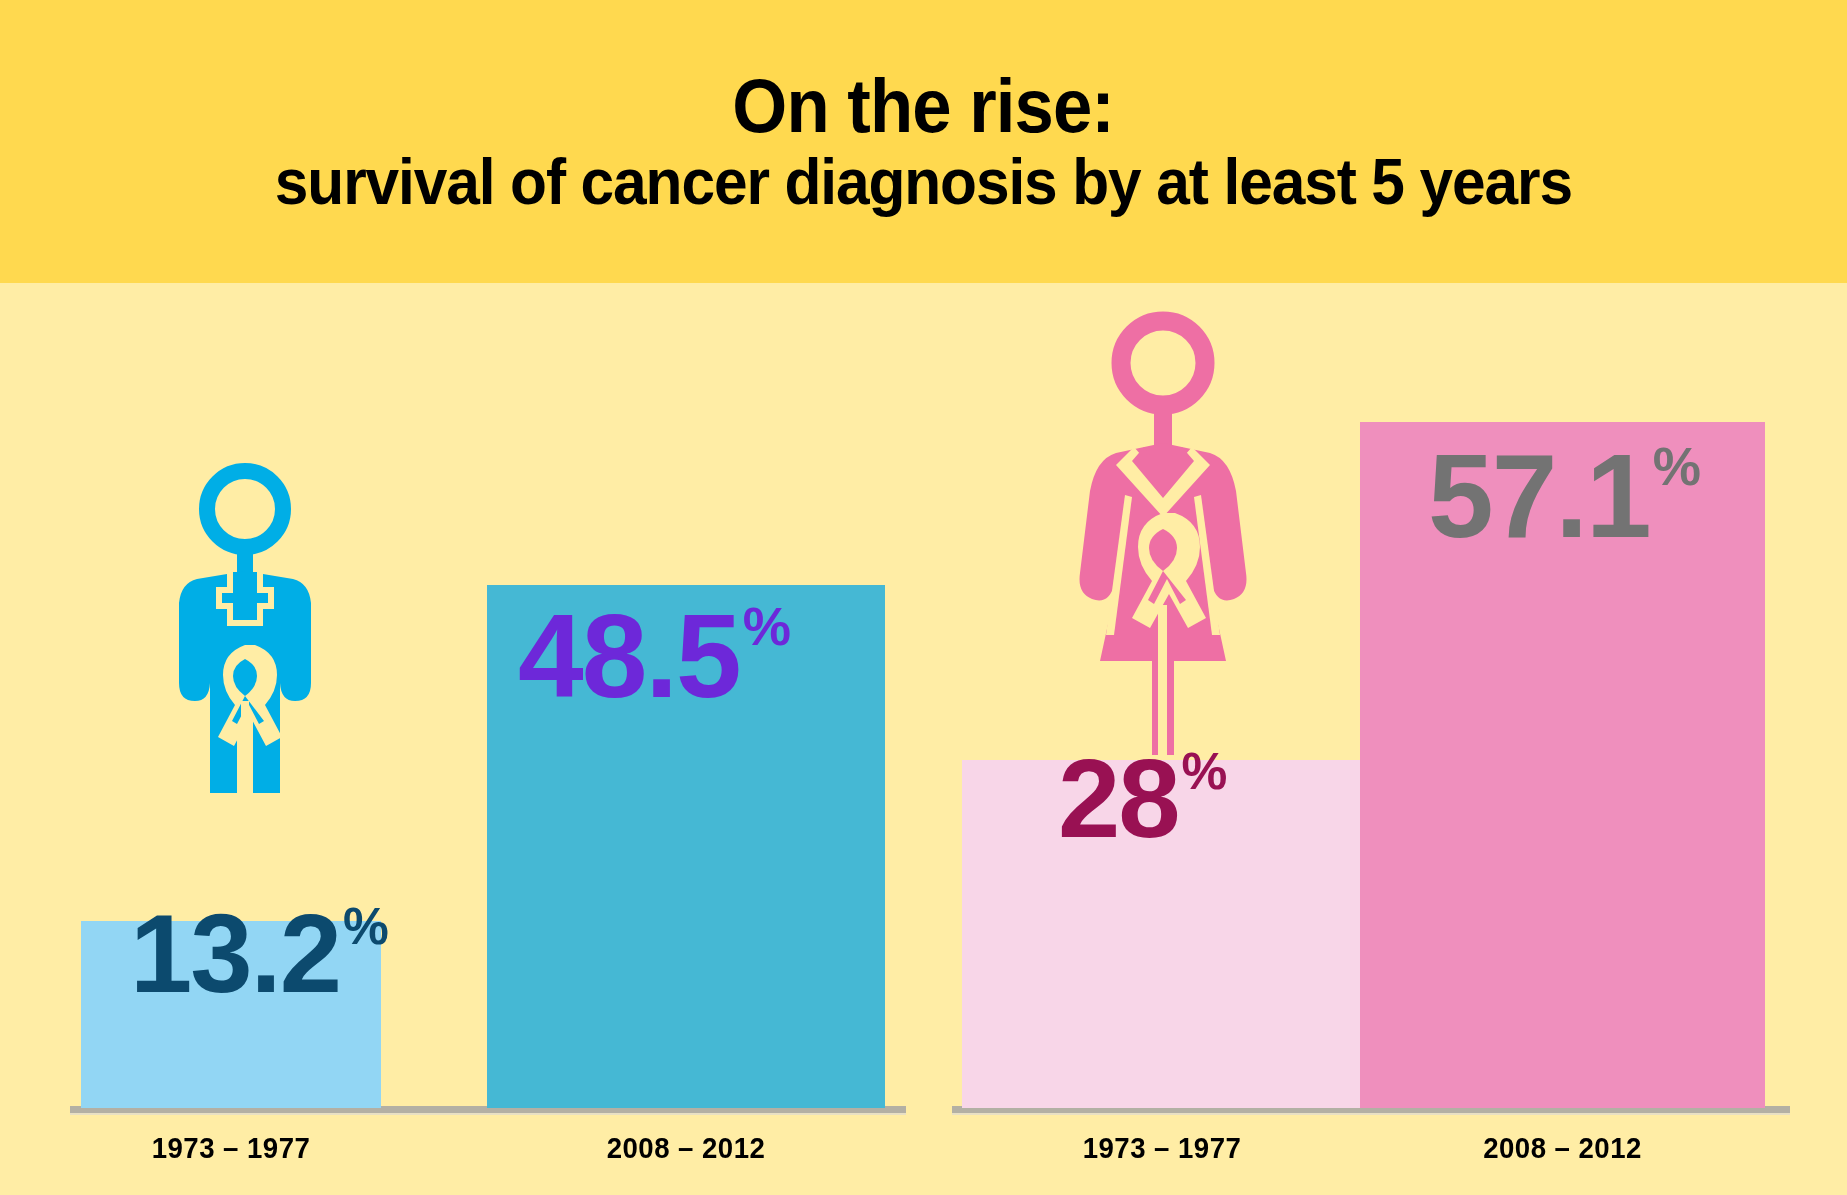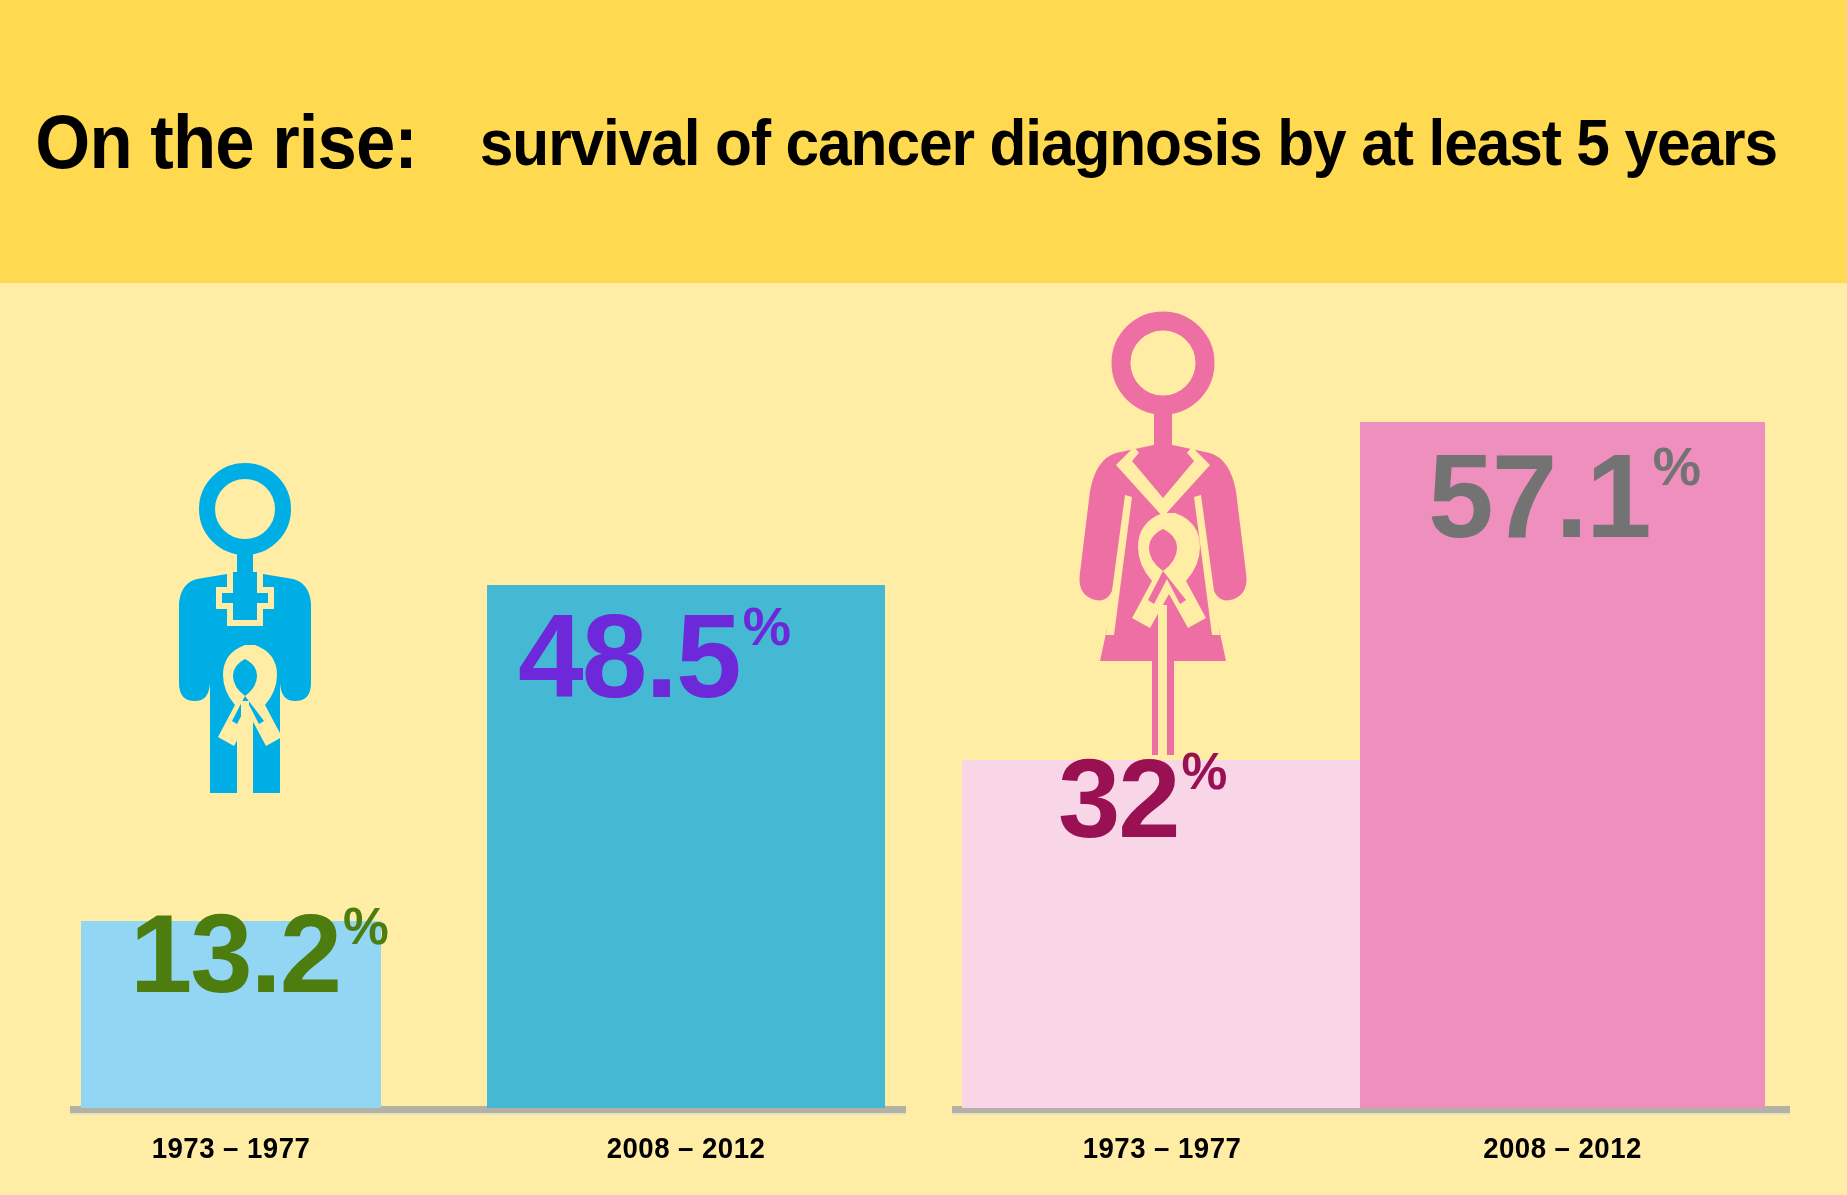--- a/index.html
+++ b/index.html
@@ -18,21 +18,21 @@
 
   
   #header {
     position: absolute;
     left: 0; top: 0;
     width: 1847px;
     height: 283px;
     background: #ffd94f;
     box-sizing: border-box;
     display: flex;
-    flex-direction: row;
+    flex-direction: column;
     align-items: center;
     justify-content: center;
   }
   #title-line1 {
     font-size: 76px;
     font-weight: bold;
     color: #000000;
     line-height: 1.02;
     letter-spacing: -1px;
     white-space: nowrap;
@@ -140,21 +140,21 @@
         </g>
         <g fill="#00aee6">
           <path d="M70 196 q-12 6 -12 17 q0 11 12 20 q12 -9 12 -20 q0 -11 -12 -17 z"></path>
           <path d="M70 233 l-13 25 l5 3 l11 -21 l11 21 l5 -3 z"></path>
         </g>
 
         <rect x="66" y="238" width="8" height="95" fill="#ffeda5"></rect>
       </svg>
     </div>
 
-    <div class="value-label" style="left:130px; bottom:185px; font-size:112px; color:#4d7c0f;">
+    <div class="value-label" style="left:130px; bottom:185px; font-size:112px; color:#0c4a6e;">
       <span class="num">13.2</span>
       <span class="pct">%</span>
     </div>
 
     <div class="value-label" style="left:518px; bottom:480px; font-size:118px; color:#6d28d9;">
       <span class="num">48.5</span>
       <span class="pct">%</span>
     </div>
 
     <div class="year-label" style="left:81px; width:300px;">1973 – 1977</div>
@@ -191,21 +191,21 @@
         <g fill="#ee6fa4">
           <path d="M85 224 q-14 7 -14 19 q0 13 14 23 q14 -10 14 -23 q0 -12 -14 -19 z"></path>
           <path d="M85 266 l-15 29 l6 4 l13 -25 l13 25 l6 -4 z"></path>
         </g>
 
         <rect x="80" y="300" width="9" height="150" fill="#ffeda5"></rect>
       </svg>
     </div>
 
     <div class="value-label" style="left:1058px; bottom:340px; font-size:112px; color:#991153;">
-      <span class="num">32</span>
+      <span class="num">28</span>
       <span class="pct">%</span>
     </div>
 
     <div class="value-label" style="left:1428px; bottom:640px; font-size:118px; color:#737373;">
       <span class="num">57.1</span>
       <span class="pct">%</span>
     </div>
 
     <div class="year-label" style="left:962px; width:400px;">1973 – 1977</div>
     <div class="year-label" style="left:1360px; width:405px;">2008 – 2012</div>

